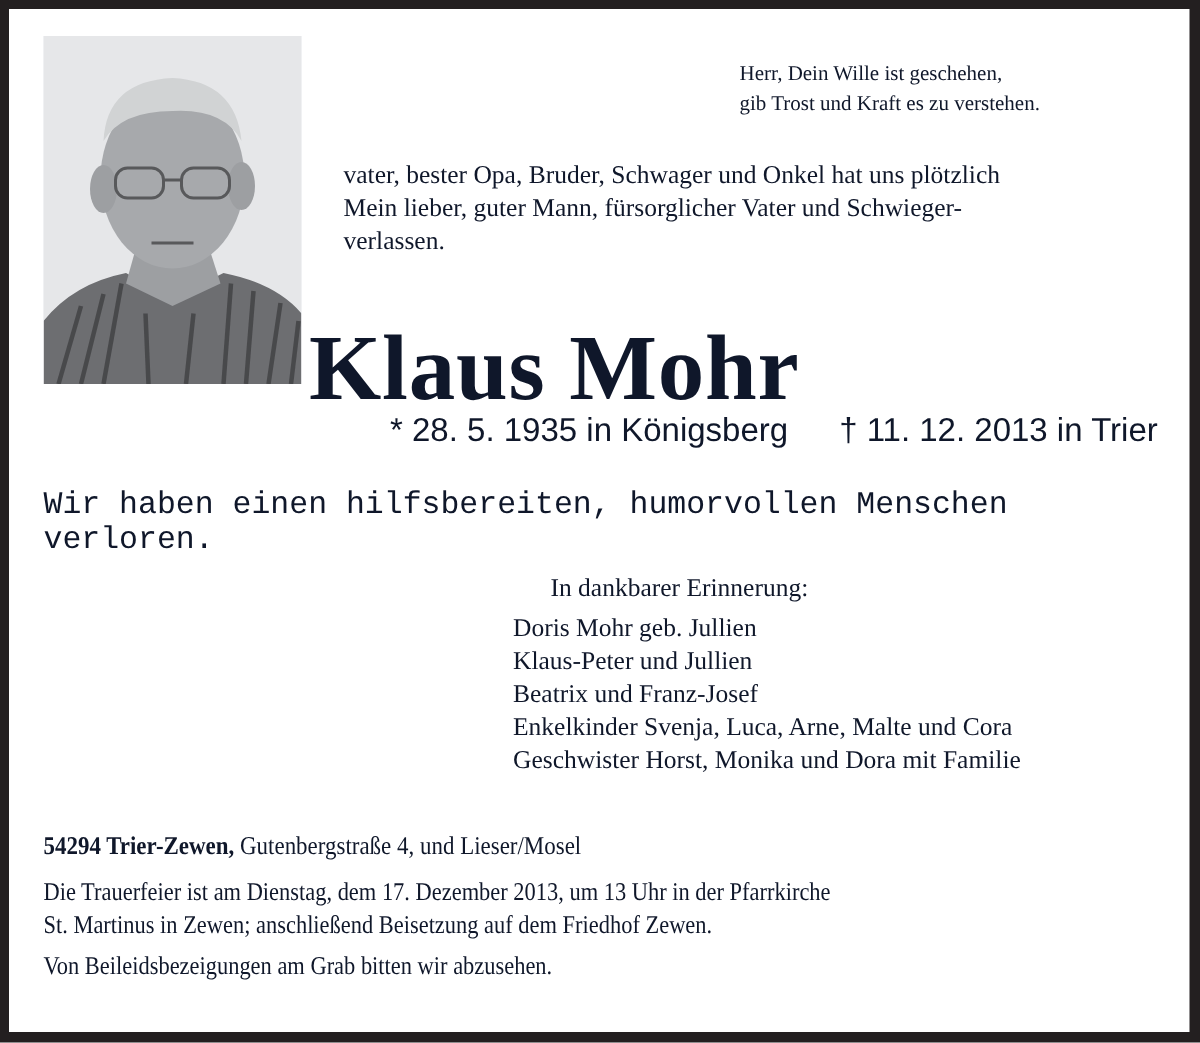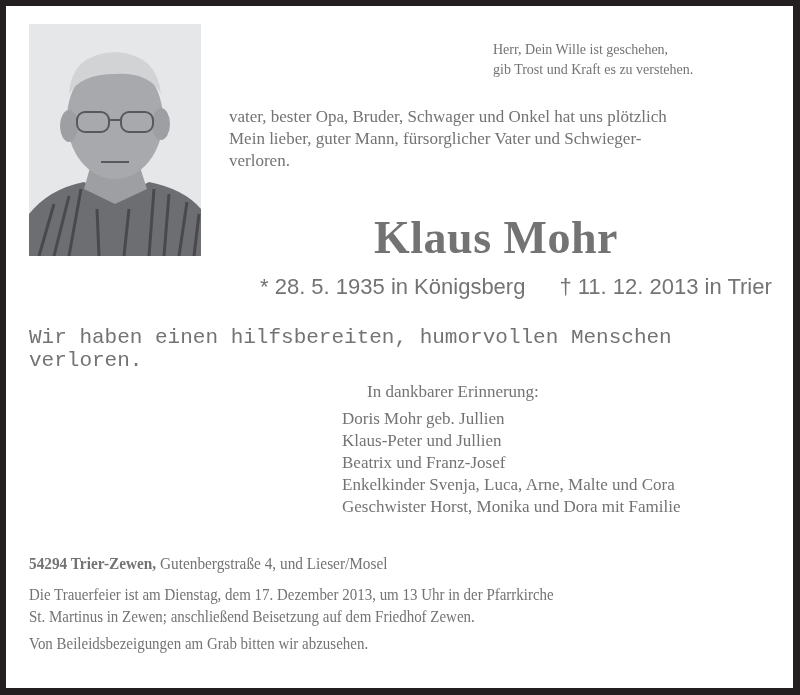--- a/index.html
+++ b/index.html
@@ -1,24 +1,24 @@
 <!DOCTYPE html>
 <html><head>
 <meta charset="utf-8">
 <style>
   html, body { margin:0; padding:0; }
   body { width:800px; height:695px; background:#231f20; position:relative; overflow:hidden; }
   .card { position:absolute; left:6px; top:6px; width:787px; height:682px; background:#fff;
-          font-family:"DejaVu Serif","Liberation Serif",serif; color:#737373; }
+          font-family:"DejaVu Serif","Liberation Serif",serif; color:#0f172a; }
   .photo { position:absolute; left:23px; top:18px; width:172px; height:232px; background:#e6e7e9; overflow:hidden; }
   .photo svg { display:block; }
   .psalm { position:absolute; left:487px; top:34px; font-size:14px; line-height:20px; font-family:"Liberation Serif",serif; }
   .intro { position:absolute; left:223px; top:100px; width:542px; font-size:17px; line-height:22px; text-align:justify; font-family:"Liberation Serif",serif; }
   .intro span { display:block; }
-  .name { position:absolute; left:200px; top:205px; width:580px; text-align:center; font-size:46px; font-weight:bold; font-family:"Liberation Serif",serif; letter-spacing:0.5px; }
+  .name { position:absolute; left:200px; top:205px; width:580px; font-size:62px; font-weight:bold; font-family:"Liberation Serif",serif; letter-spacing:0.5px; }
   .dates { position:absolute; left:254px; top:268px; font-size:22px; font-family:Liberation Sans, sans-serif; white-space:pre; }
   .dates .gap { display:inline-block; width:34px; }
   .lost { position:absolute; left:23px; top:320px; font-size:21px; font-family:Liberation Mono, monospace; }
   .memory { position:absolute; left:336px; top:375px; font-size:17px; line-height:22px; font-family:"Liberation Serif",serif; }
   .memory .head { margin-bottom:5px;margin-left:25px; }
   .address { position:absolute; left:23px; top:548px; font-size:17px; font-family:"Liberation Sans Narrow","Liberation Serif",serif; transform:scaleX(0.9); transform-origin:left; }
   .address b { font-weight:bold; }
   .funeral { position:absolute; left:23px; top:578px; width:840px; font-size:17px; line-height:22px; font-family:"Liberation Serif",serif; transform:scaleX(0.88); transform-origin:left; }
   .condolence { position:absolute; left:23px; top:628px; font-size:17px; font-family:"Liberation Serif",serif; transform:scaleX(0.88); transform-origin:left; }
 </style>
@@ -63,21 +63,21 @@
   </div>
 
   <div class="psalm">
     <div>Herr, Dein Wille ist geschehen,</div>
     <div>gib Trost und Kraft es zu verstehen.</div>
   </div>
 
   <div class="intro">
     <span>vater, bester Opa, Bruder, Schwager und Onkel hat uns plötzlich</span>
     <span>Mein lieber, guter Mann, fürsorglicher Vater und Schwieger-</span>
-    <span>verloren.</span>
+    <span>verlassen.</span>
   </div>
 
   <div class="name">Klaus Mohr</div>
 
   <div class="dates"><span>* 28. 5. 1935 in Königsberg</span><span class="gap"></span><span>† 11. 12. 2013 in Trier</span></div>
 
   <div class="lost">Wir haben einen hilfsbereiten, humorvollen Menschen verloren.</div>
 
   <div class="memory">
     <div class="head">In dankbarer Erinnerung:</div>

